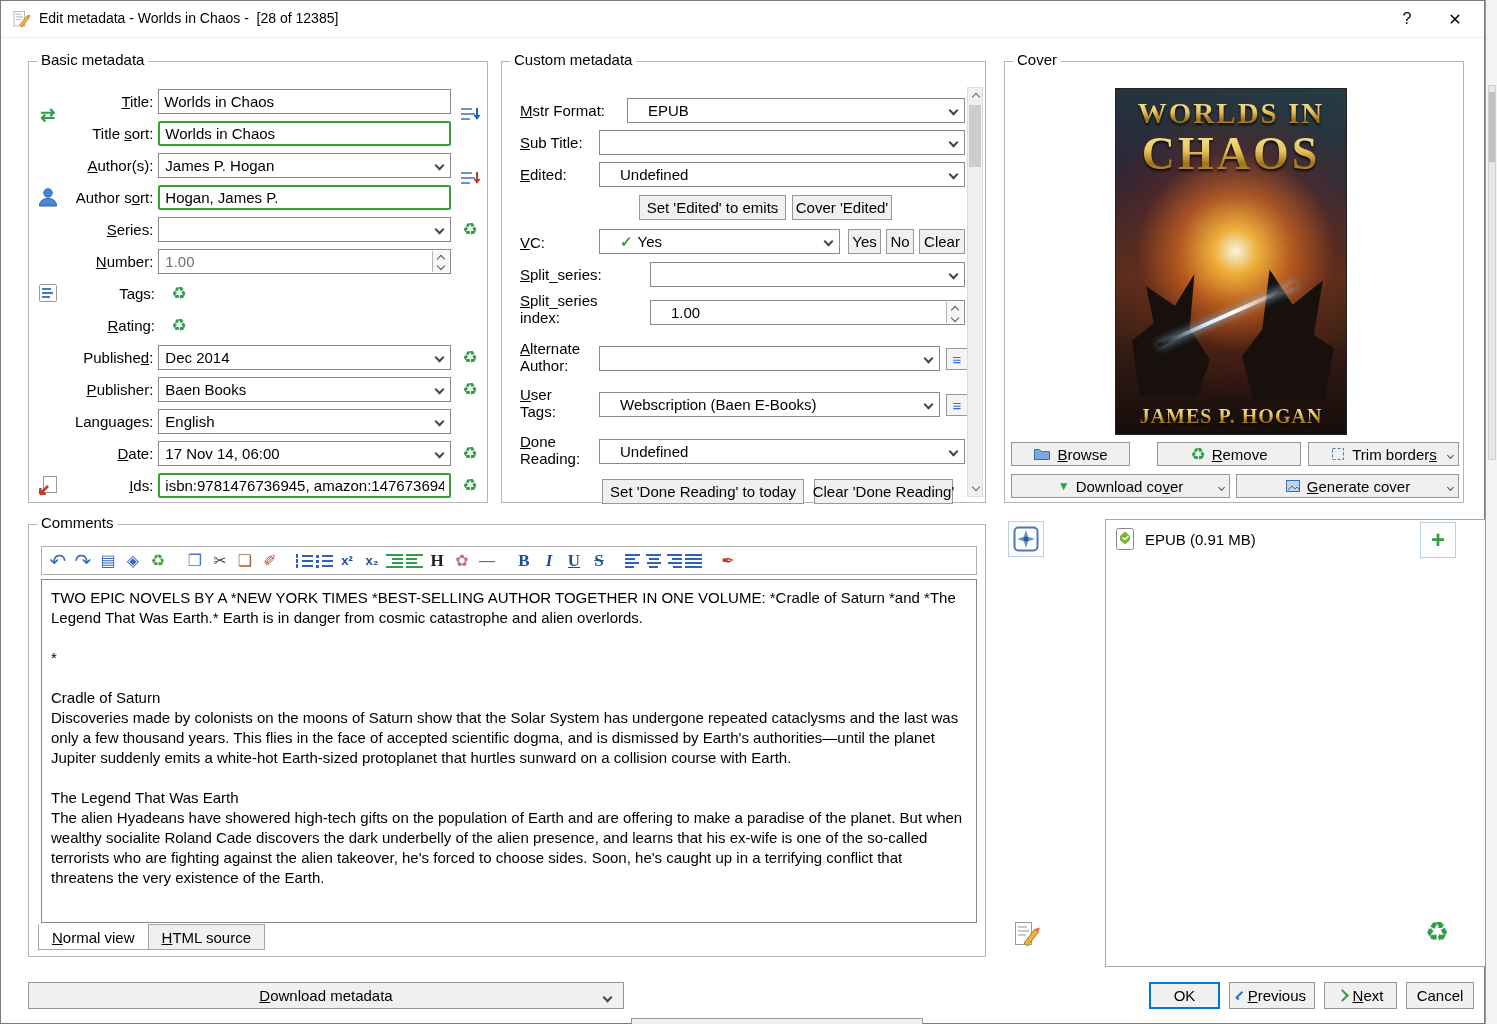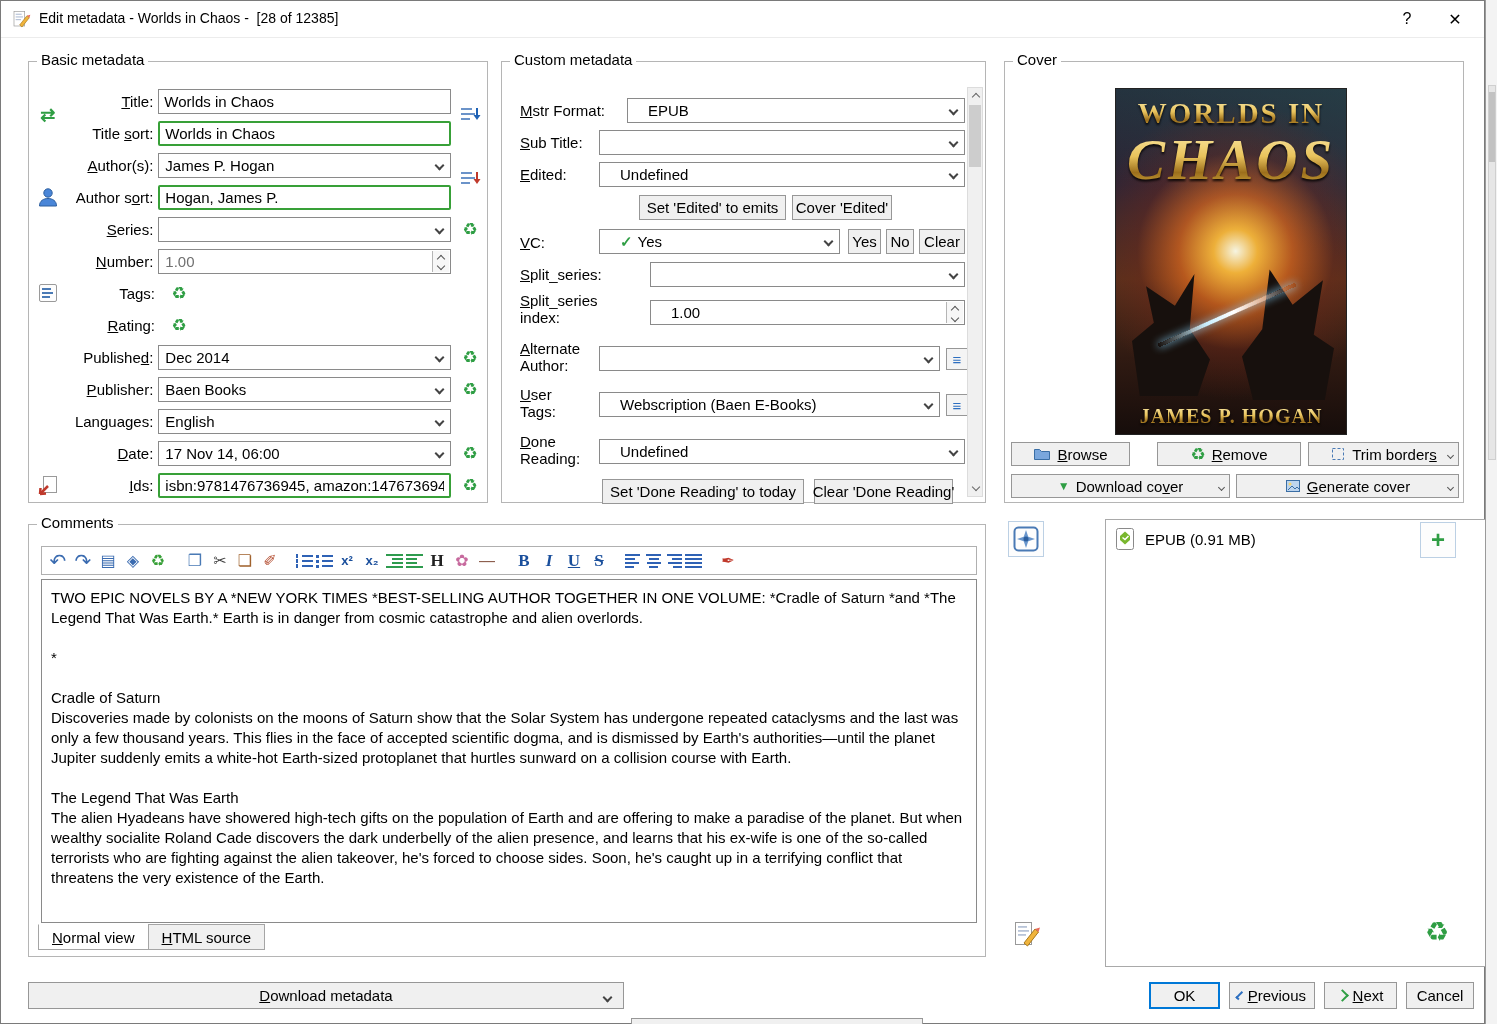--- a/index.html
+++ b/index.html
@@ -71,21 +71,21 @@
   .cover-art { position:absolute; left:110px; top:26px; width:232px; height:347px; overflow:hidden; border:1px solid #222;
     background:
       radial-gradient(circle at 52% 47%, rgba(255,255,235,.95) 0%, rgba(255,190,60,.9) 10%, rgba(235,110,30,.65) 26%, rgba(120,40,25,.35) 45%, rgba(30,20,35,0) 68%),
       linear-gradient(200deg, rgba(40,75,80,.55), rgba(20,25,40,0) 40%),
       linear-gradient(180deg, #232a38 0%, #2e2535 28%, #56301c 55%, #301a12 78%, #160d0b 100%);
   }
   .cv-t1,.cv-t2,.cv-au { position:absolute; left:0; right:0; text-align:center; font-family:"Liberation Serif",serif; font-weight:bold;
     background:linear-gradient(180deg,#fdeeb0 0%, #e9c35c 45%, #9c6f1c 70%, #e2b948 100%); -webkit-background-clip:text; background-clip:text; color:transparent;
     filter:drop-shadow(0 2px 1px rgba(0,0,0,.85)); }
   .cv-t1 { top:8px;  font-size:29px; letter-spacing:2px; }
-  .cv-t2 { top:38px; font-size:57px; letter-spacing:3px;font-style:italic; }
+  .cv-t2 { top:38px; font-size:46px; letter-spacing:3px; }
   .cv-au { bottom:6px; font-size:20px; letter-spacing:1px; }
   .cfig { position:absolute; background:#17100d; filter:drop-shadow(0 0 4px rgba(255,130,40,.85)); }
   .cfig.fl { left:16px; bottom:38px; width:78px; height:122px; clip-path:polygon(10% 100%, 0 55%, 28% 40%, 18% 10%, 55% 26%, 80% 0, 74% 45%, 100% 70%, 84% 100%); }
   .cfig.fr { right:12px; bottom:34px; width:92px; height:136px; clip-path:polygon(12% 100%, 0 68%, 22% 48%, 30% 4%, 55% 30%, 88% 12%, 78% 52%, 100% 62%, 90% 100%); }
   .beam { position:absolute; left:36px; top:224px; width:150px; height:4px; transform:rotate(-24deg);
     background:linear-gradient(90deg, rgba(190,235,255,0), #c8efff 35%, #ffffff 55%, rgba(190,235,255,0)); box-shadow:0 0 9px #8fd8ff; }
   .cvbtn { height:24px; }
 
   
   .fmt-list { position:absolute; background:#fff; border:1px solid #a9a9a9; }

